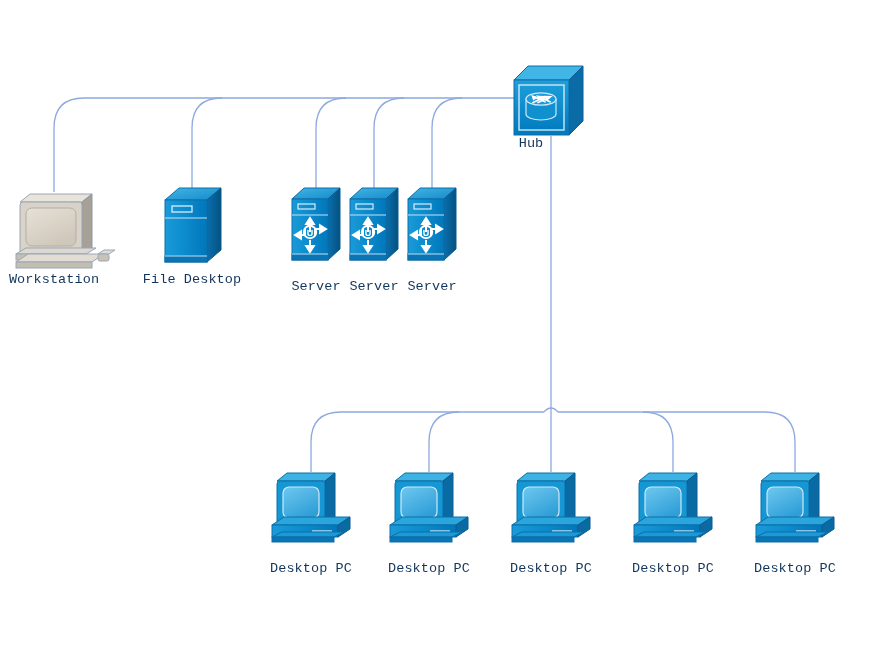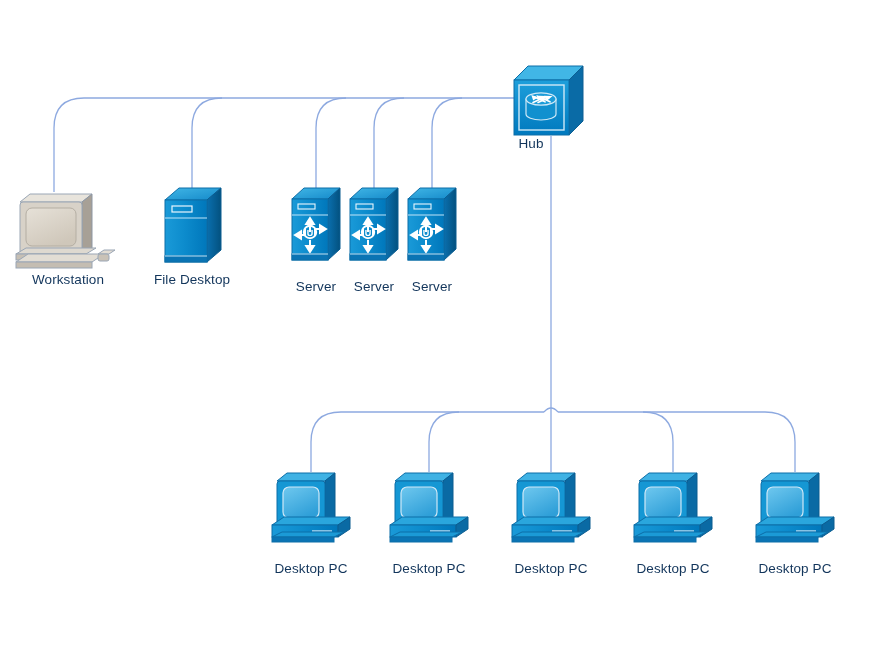--- a/index.html
+++ b/index.html
@@ -25,21 +25,21 @@
     height: 645px;
     pointer-events: none;
   }
   .node-label {
     position: absolute;
     transform: translate(-50%, 0);
     left: 0;
     white-space: nowrap;
     color: #12355b;
     font-size: 13.5px;
-    font-family: Liberation Sans, sans-serif;
+    font-family: Liberation Mono, monospace;
     letter-spacing: 0.1px;
   }
 </style>
 </head>
 <body>
 
 <div id="canvas">
 
   <svg id="wires" viewBox="0 0 869 645" width="869" height="645" xmlns="http://www.w3.org/2000/svg">
     <defs>
@@ -304,21 +304,21 @@
       <rect x="0" y="53" width="66" height="12" fill="url(#gTowerFront)" stroke="#0c6ea8" stroke-width="1"></rect>
       <polygon points="66,53 78,45 78,57 66,65" fill="#0a6aa4" stroke="#0a5c90" stroke-width="1"></polygon>
       <line x1="40" y1="59" x2="60" y2="59" stroke="#cfe8f7" stroke-width="1.3"></line>
       <polygon points="0,65 10,60 72,60 62,65" fill="#1b9ad6" stroke="#0c6ea8" stroke-width="1"></polygon>
       <rect x="0" y="65" width="62" height="5" fill="#0a74b4" stroke="#0c6ea8" stroke-width="1"></rect>
     </g>
   </svg>
 
   <div class="node-label" style="left:531px; top:136px;">Hub</div>
 
-  <div class="node-label" style="left:68px; top:272px;">Workstation</div>
+  <div class="node-label" style="left:54px; top:272px;">Workstation</div>
 
   <div class="node-label" style="left:192px; top:272px;">File Desktop</div>
 
   <div class="node-label" style="left:316px; top:279px;">Server</div>
 
   <div class="node-label" style="left:374px; top:279px;">Server</div>
 
   <div class="node-label" style="left:432px; top:279px;">Server</div>
 
   <div class="node-label" style="left:311px; top:561px;">Desktop PC</div>

